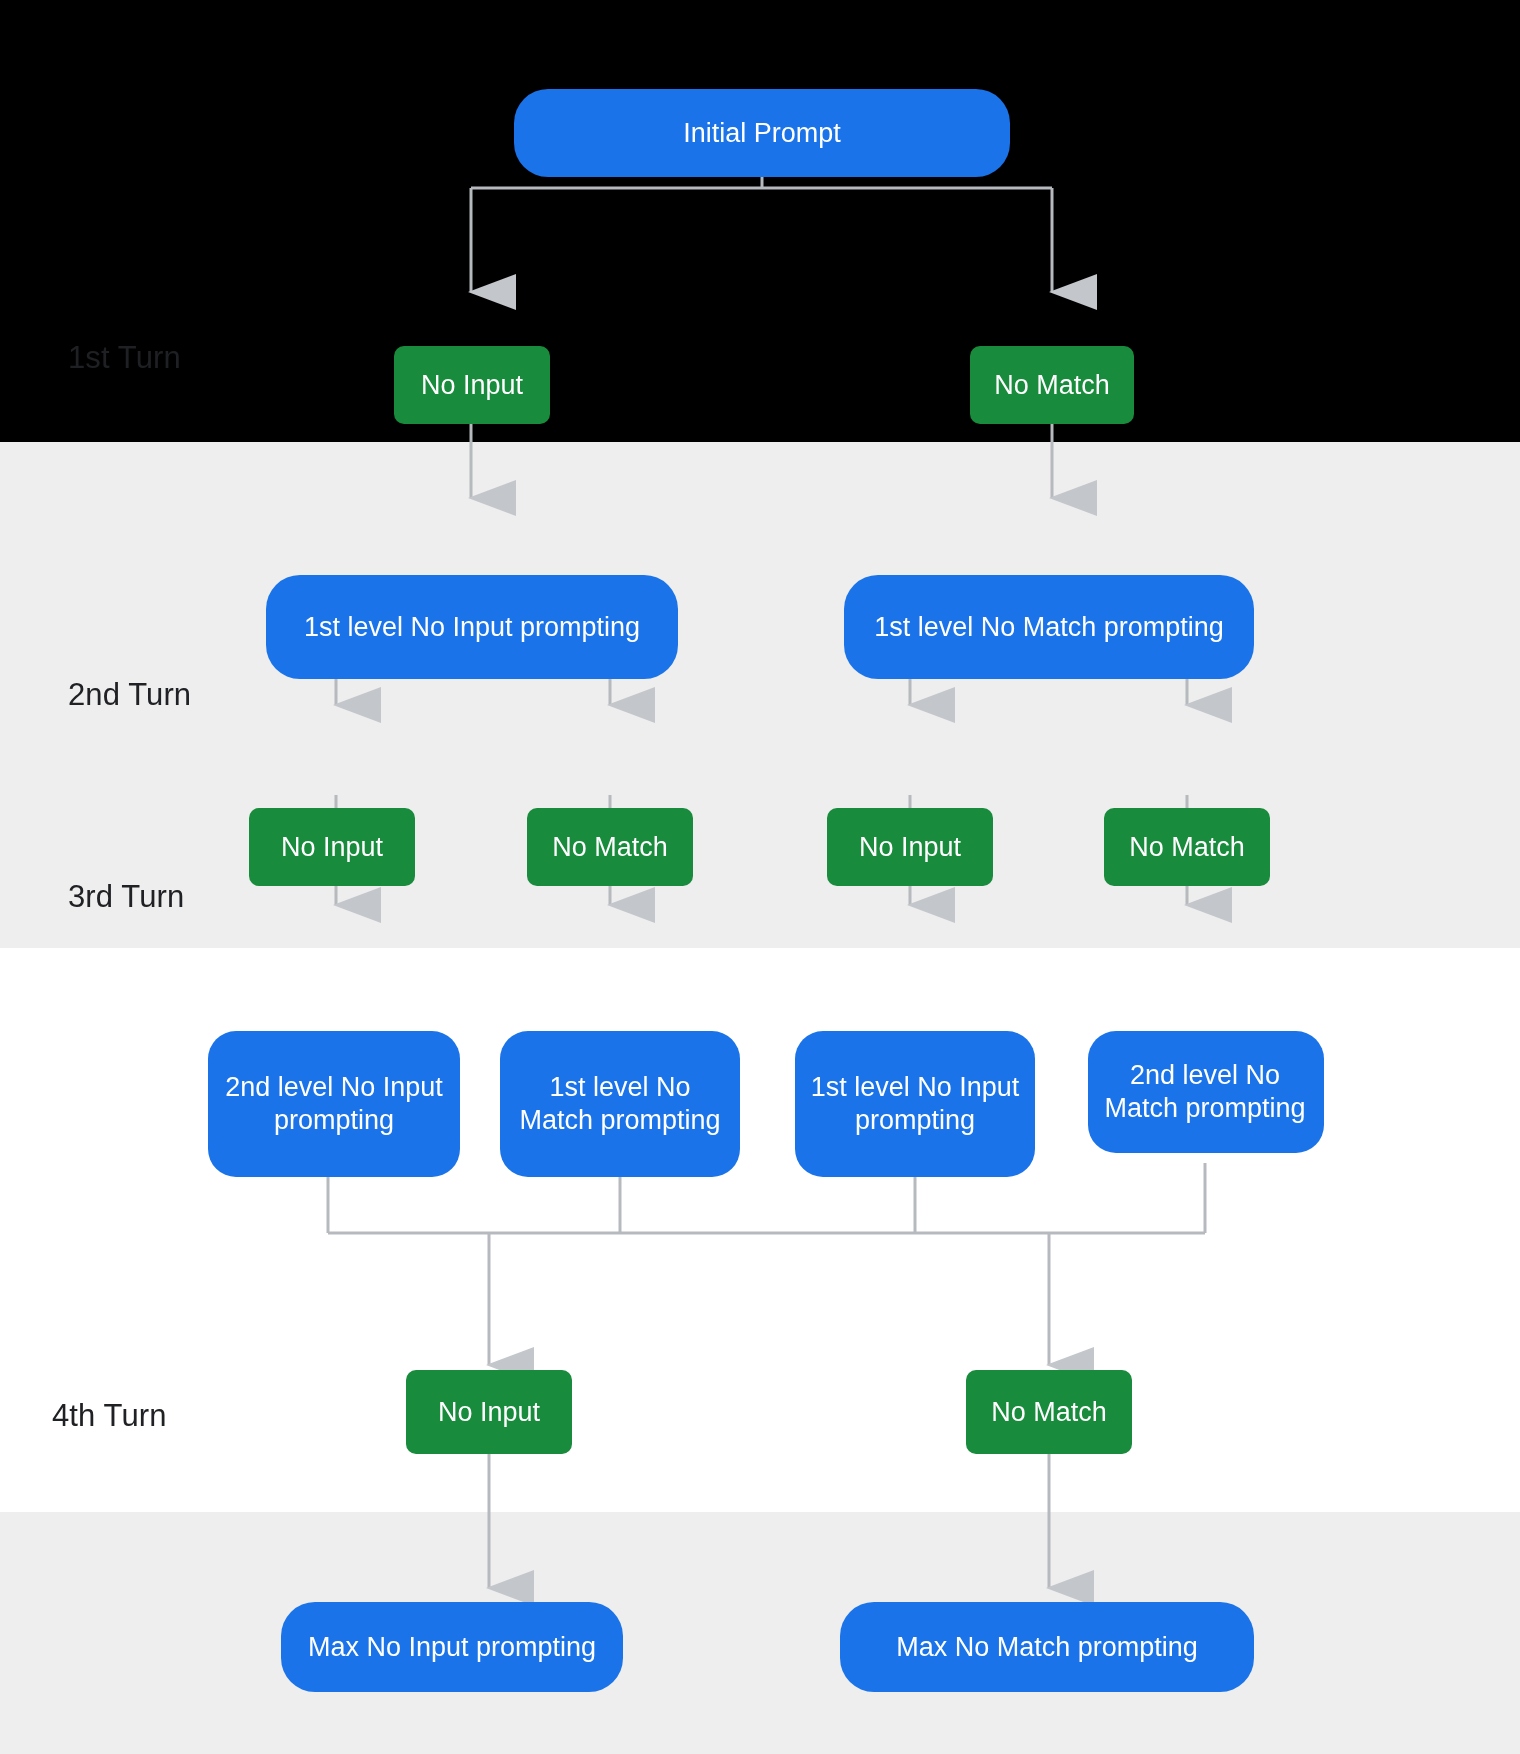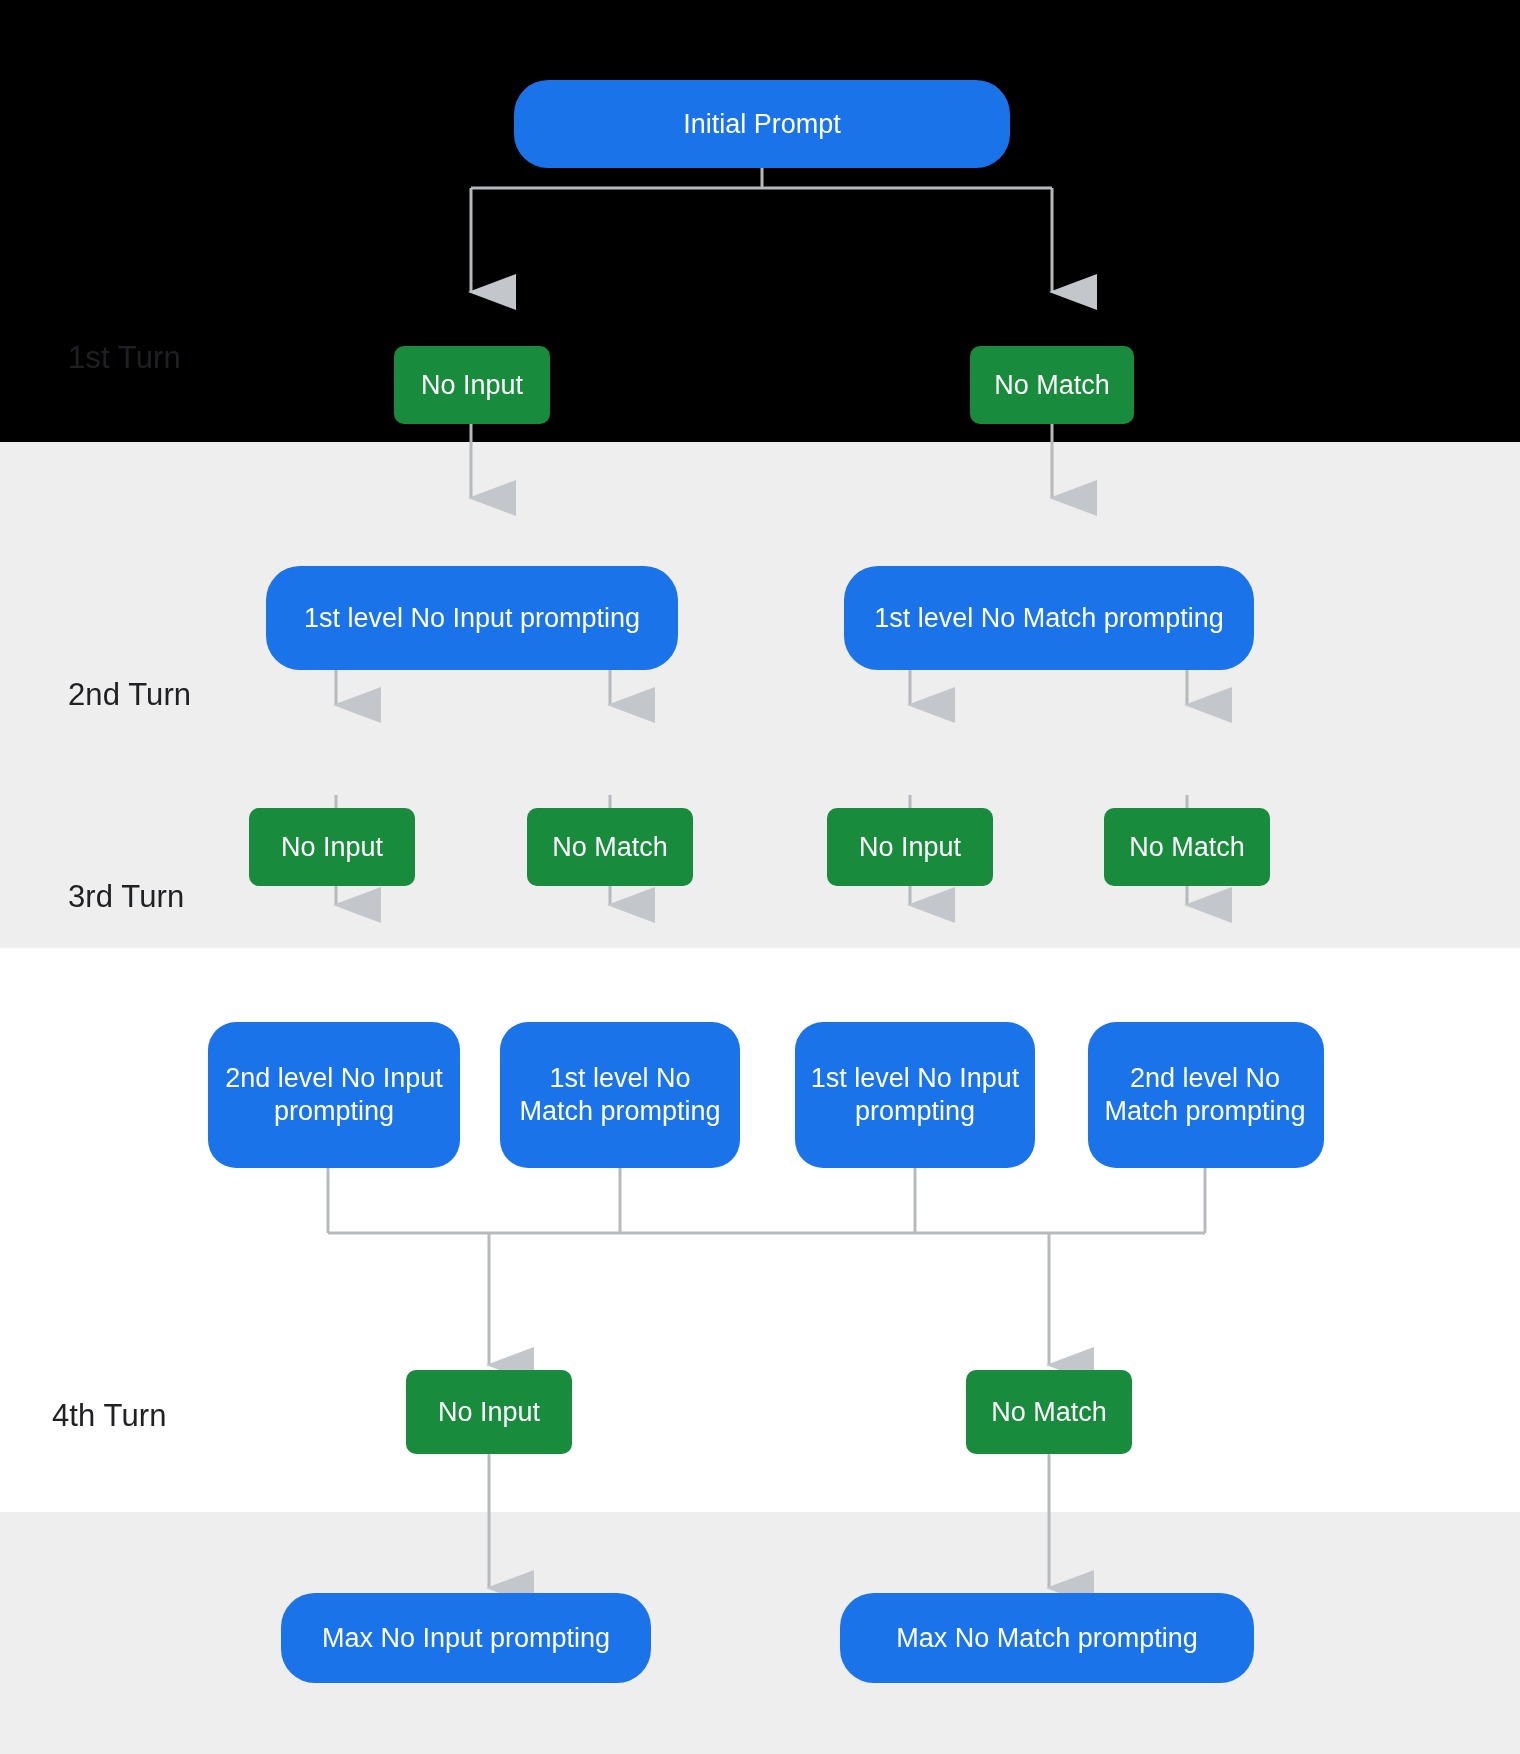--- a/index.html
+++ b/index.html
@@ -62,20 +62,21 @@
     text-align: center;
     color: #ffffff;
     line-height: 1.22;
     user-select: none;
   }
   .node.prompt {
     background: #1a73e8;
     border-radius: 34px;
     font-size: 27px;
     padding: 6px 14px;
+    margin-top: 9px;
   }
   .node.prompt.tall { border-radius: 28px; }
   .node.event {
     background: #188c3c;
     border-radius: 10px;
     font-size: 27px;
     padding: 4px 22px;
   }
 </style>
 </head>
@@ -141,21 +142,21 @@
   <div class="node prompt" style="left:844px; top:566px; width:410px; height:104px;">1st level No Match prompting</div>
 
   <div class="node event" style="left:249px; top:808px; width:166px; height:78px;">No Input</div>
   <div class="node event" style="left:527px; top:808px; width:166px; height:78px;">No Match</div>
   <div class="node event" style="left:827px; top:808px; width:166px; height:78px;">No Input</div>
   <div class="node event" style="left:1104px; top:808px; width:166px; height:78px;">No Match</div>
 
   <div class="node prompt tall" style="left:208px; top:1022px; width:252px; height:146px;">2nd level No Input prompting</div>
   <div class="node prompt tall" style="left:500px; top:1022px; width:240px; height:146px;">1st level No Match prompting</div>
   <div class="node prompt tall" style="left:795px; top:1022px; width:240px; height:146px;">1st level No Input prompting</div>
-  <div class="node prompt tall" style="left:1088px; top:1022px; width:236px; height:146px;padding-left:12px;">2nd level No Match prompting</div>
+  <div class="node prompt tall" style="left:1088px; top:1022px; width:236px; height:122px;padding-left:12px;">2nd level No Match prompting</div>
 
   <div class="node event" style="left:406px; top:1370px; width:166px; height:84px;">No Input</div>
   <div class="node event" style="left:966px; top:1370px; width:166px; height:84px;">No Match</div>
 
-  <div class="node prompt" style="left:281px; top:1593px; width:370px; height:90px;">Max No Input prompting</div>
+  <div class="node prompt" style="left:281px; top:1593px; width:342px; height:90px;">Max No Input prompting</div>
   <div class="node prompt" style="left:840px; top:1593px; width:414px; height:90px;">Max No Match prompting</div>
 
 </div>
 
 </body></html>

